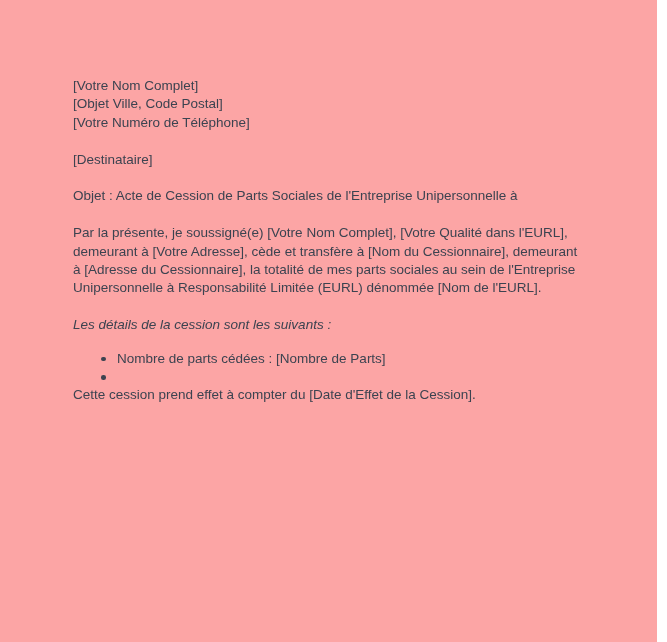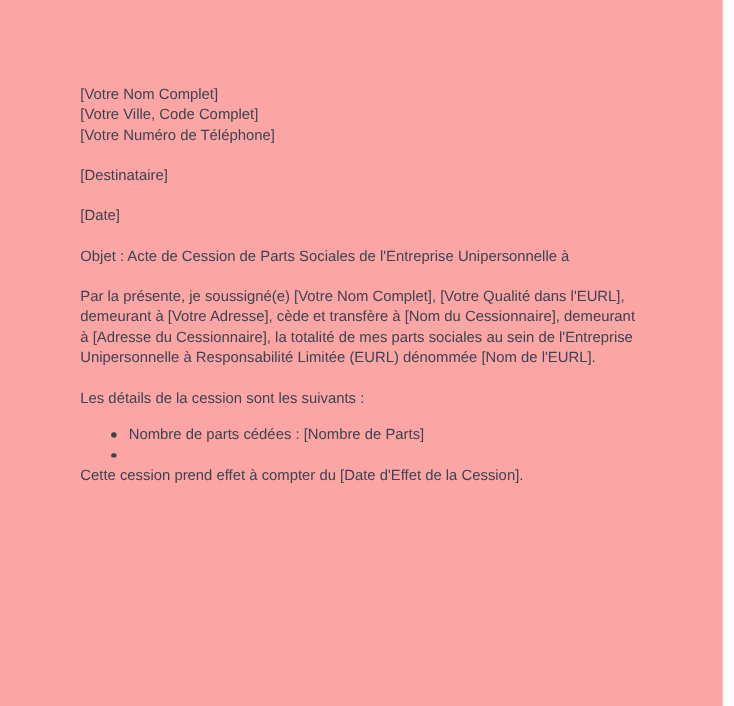--- a/index.html
+++ b/index.html
@@ -22,20 +22,21 @@
     top: 77px;
     width: 560px;
     font-size: 13.5px;
     line-height: 18.4px;
   }
   .para {
     margin: 0 0 18.4px 0;
   }
   .para.tight {
     margin-bottom: 15px;
+    font-style: italic;
   }
   .line {
     white-space: nowrap;
   }
   .bullet-line {
     position: relative;
     padding-left: 44px;
     white-space: nowrap;
   }
   .dot {
@@ -49,32 +50,29 @@
   }
 </style>
 </head>
 <body>
 
 <div class="screen">
   <div class="doc-content">
 
     <div class="para">
       <div class="line">[Votre Nom Complet]</div>
-      <div class="line">[Votre Ville, Code Complet]</div>
+      <div class="line">[Objet Ville, Code Postal]</div>
       <div class="line">[Votre Numéro de Téléphone]</div>
     </div>
 
     <div class="para">
       <div class="line">[Destinataire]</div>
     </div>
 
 
-    <div class="para">
-      <div class="line">[Date]</div>
-    </div>
 
     <div class="para">
       <div class="line">Objet : Acte de Cession de Parts Sociales de l'Entreprise Unipersonnelle à</div>
     </div>
 
 
     <div class="para">
       <div class="line">Par la présente, je soussigné(e) [Votre Nom Complet], [Votre Qualité dans l'EURL],</div>
       <div class="line">demeurant à [Votre Adresse], cède et transfère à [Nom du Cessionnaire], demeurant</div>
       <div class="line">à [Adresse du Cessionnaire], la totalité de mes parts sociales au sein de l'Entreprise</div>

